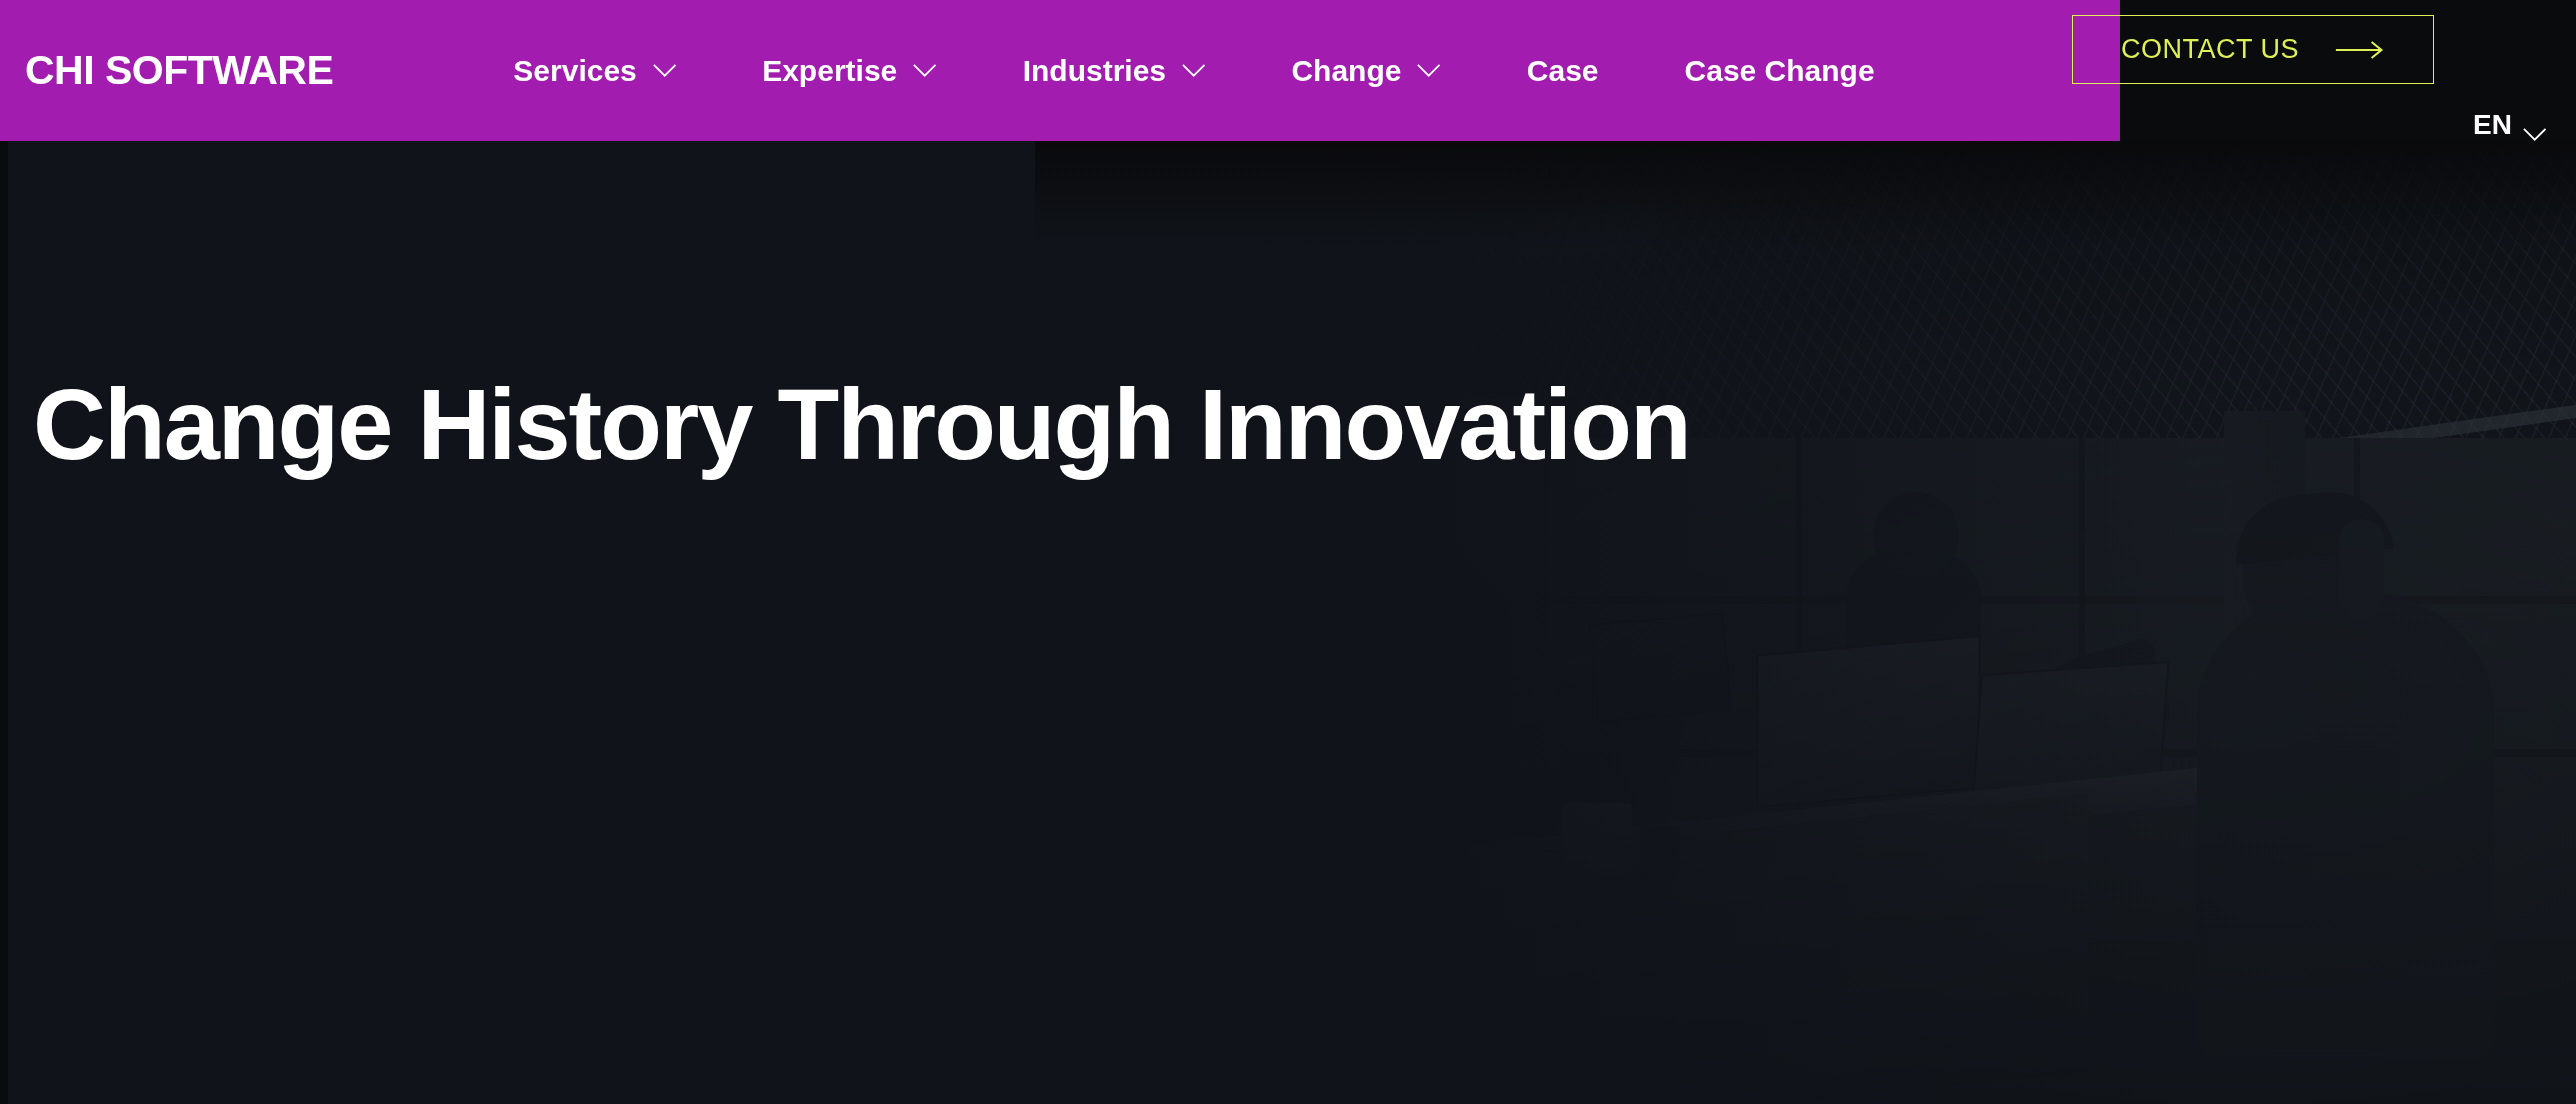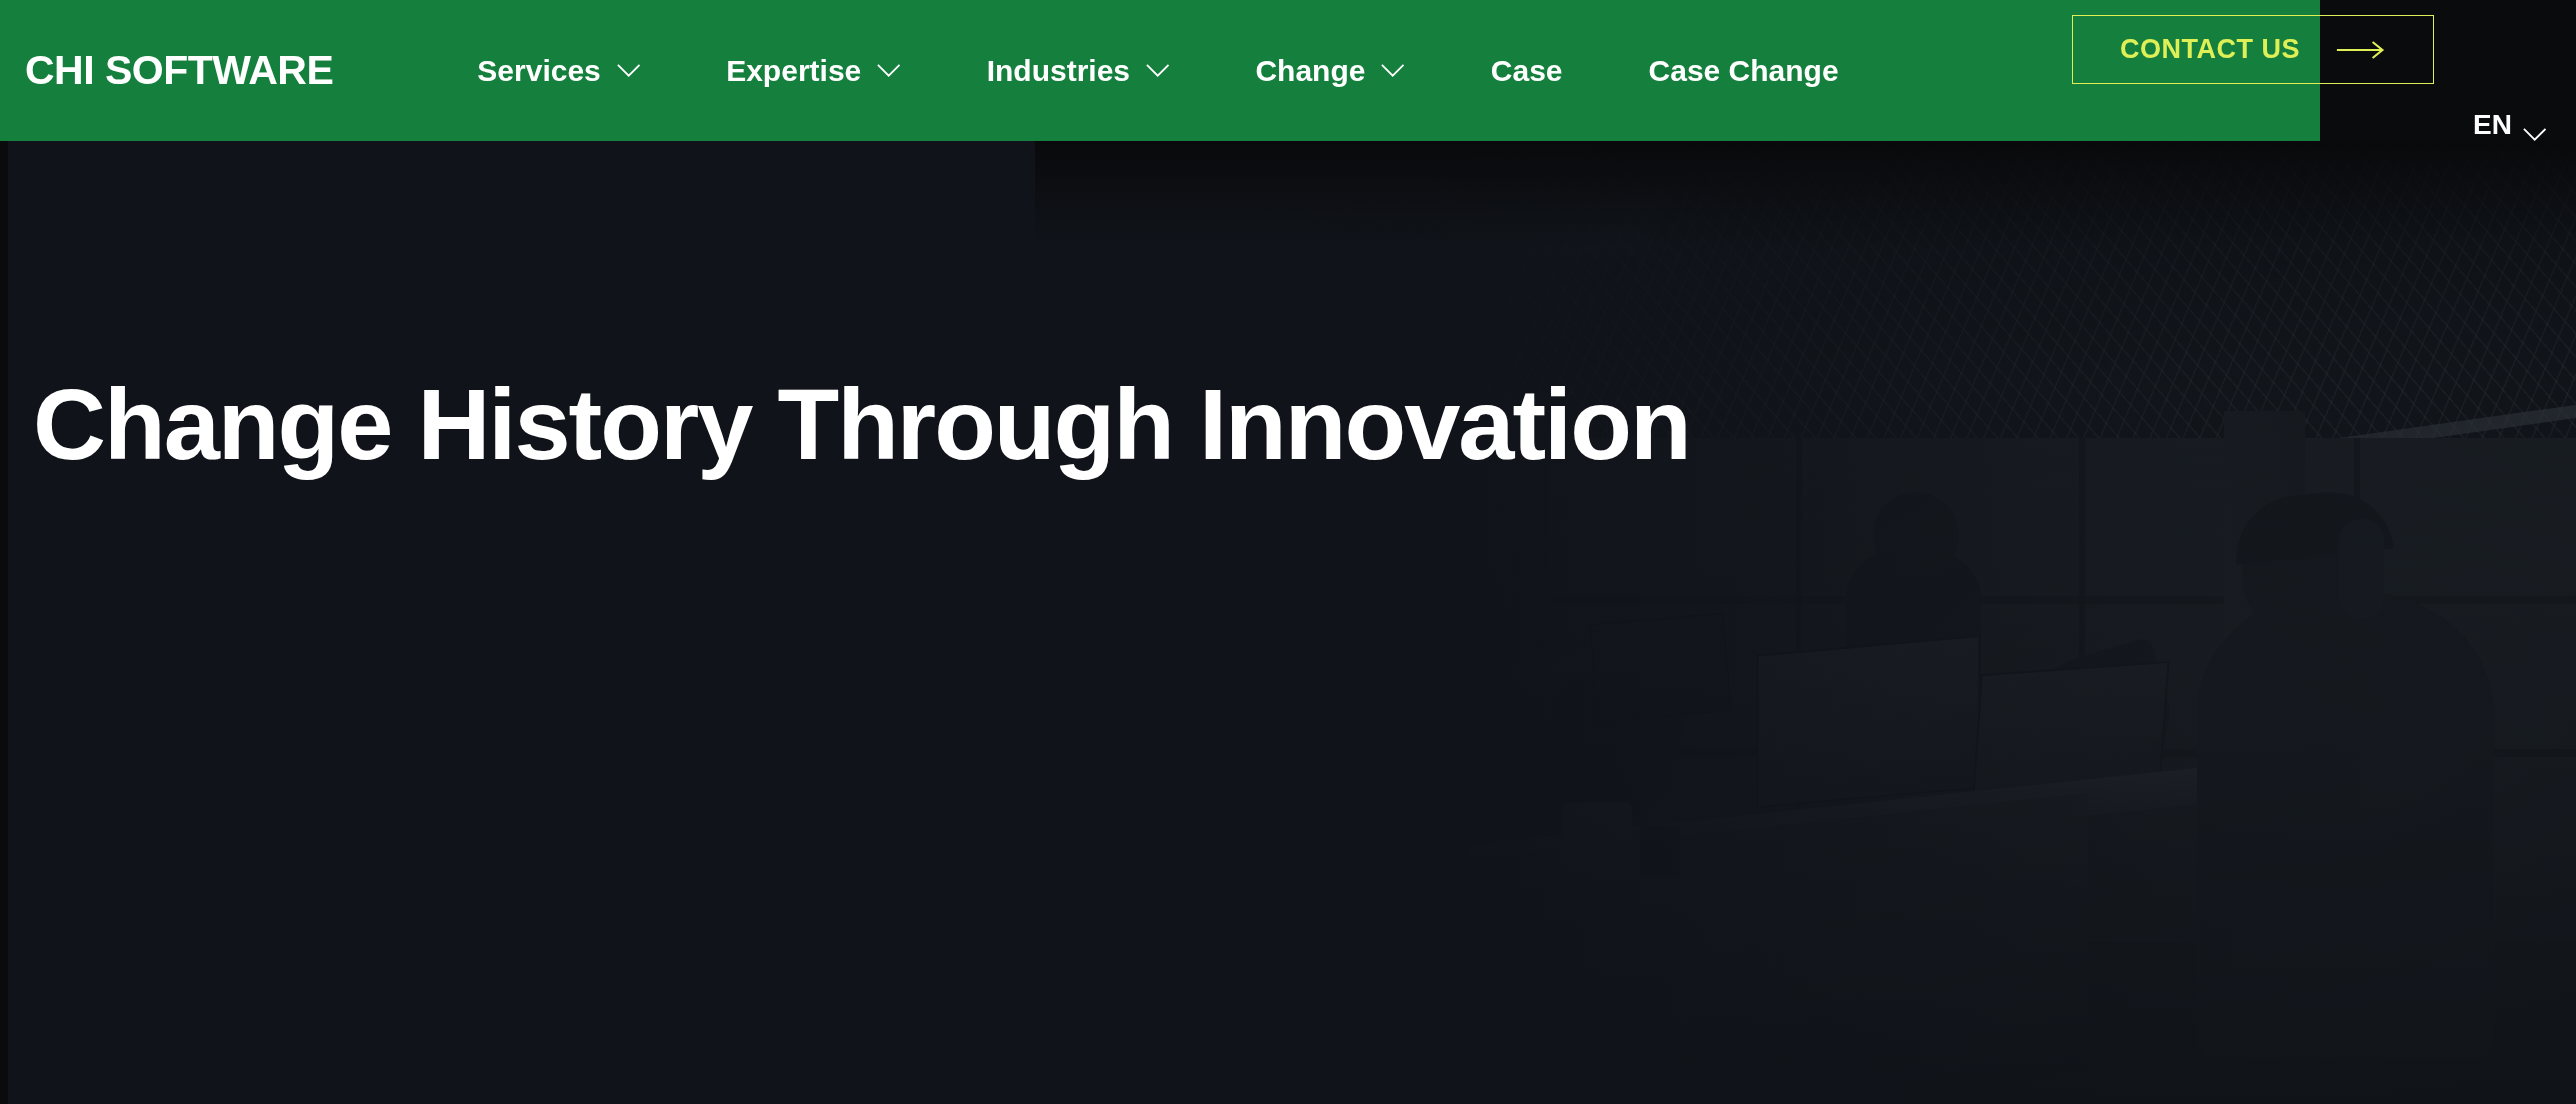--- a/index.html
+++ b/index.html
@@ -6,24 +6,25 @@
   html, body {
     width:2576px; height:1104px;
     background:#0a0b0d;
     font-family:"Liberation Sans", sans-serif;
     overflow:hidden;
   }
 
   
   .site-header{
     position:absolute; top:0; left:0;
-    width:2320px; height:141px;
-    background:#15803d;
+    width:2120px; height:141px;
+    background:#a21caf;
     display:flex; align-items:center;
     z-index:40;
+    gap:36px;
   }
   .brand{
     margin-left:25px;
     color:#ffffff;
     font-size:41px;
     font-weight:700;
     letter-spacing:-0.5px;
     white-space:nowrap;
     line-height:1;
   }
@@ -49,21 +50,21 @@
     position:absolute; left:2072px; top:15.3px;
     width:362px; height:69px;
     border:1.8px solid #dff057;
     background:transparent;
     display:flex; align-items:center; justify-content:center;
     cursor:pointer;
   }
   .contact-btn .label{
     color:#dff057;
     font-size:27px;
-    font-weight:700;
+    font-weight:400;
     letter-spacing:0.5px;
     white-space:nowrap;
     text-align:right;
   }
   .contact-btn .arrow{ margin-left:36px; display:flex; align-items:center; }
 
   .lang{
     position:absolute; left:2473px; top:0; height:141px;
     display:flex; align-items:flex-end;
     color:#ffffff; font-size:28px; font-weight:700;

